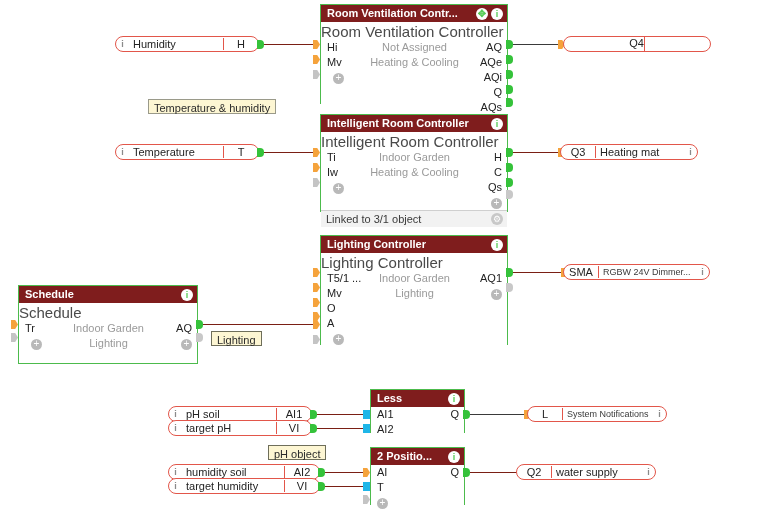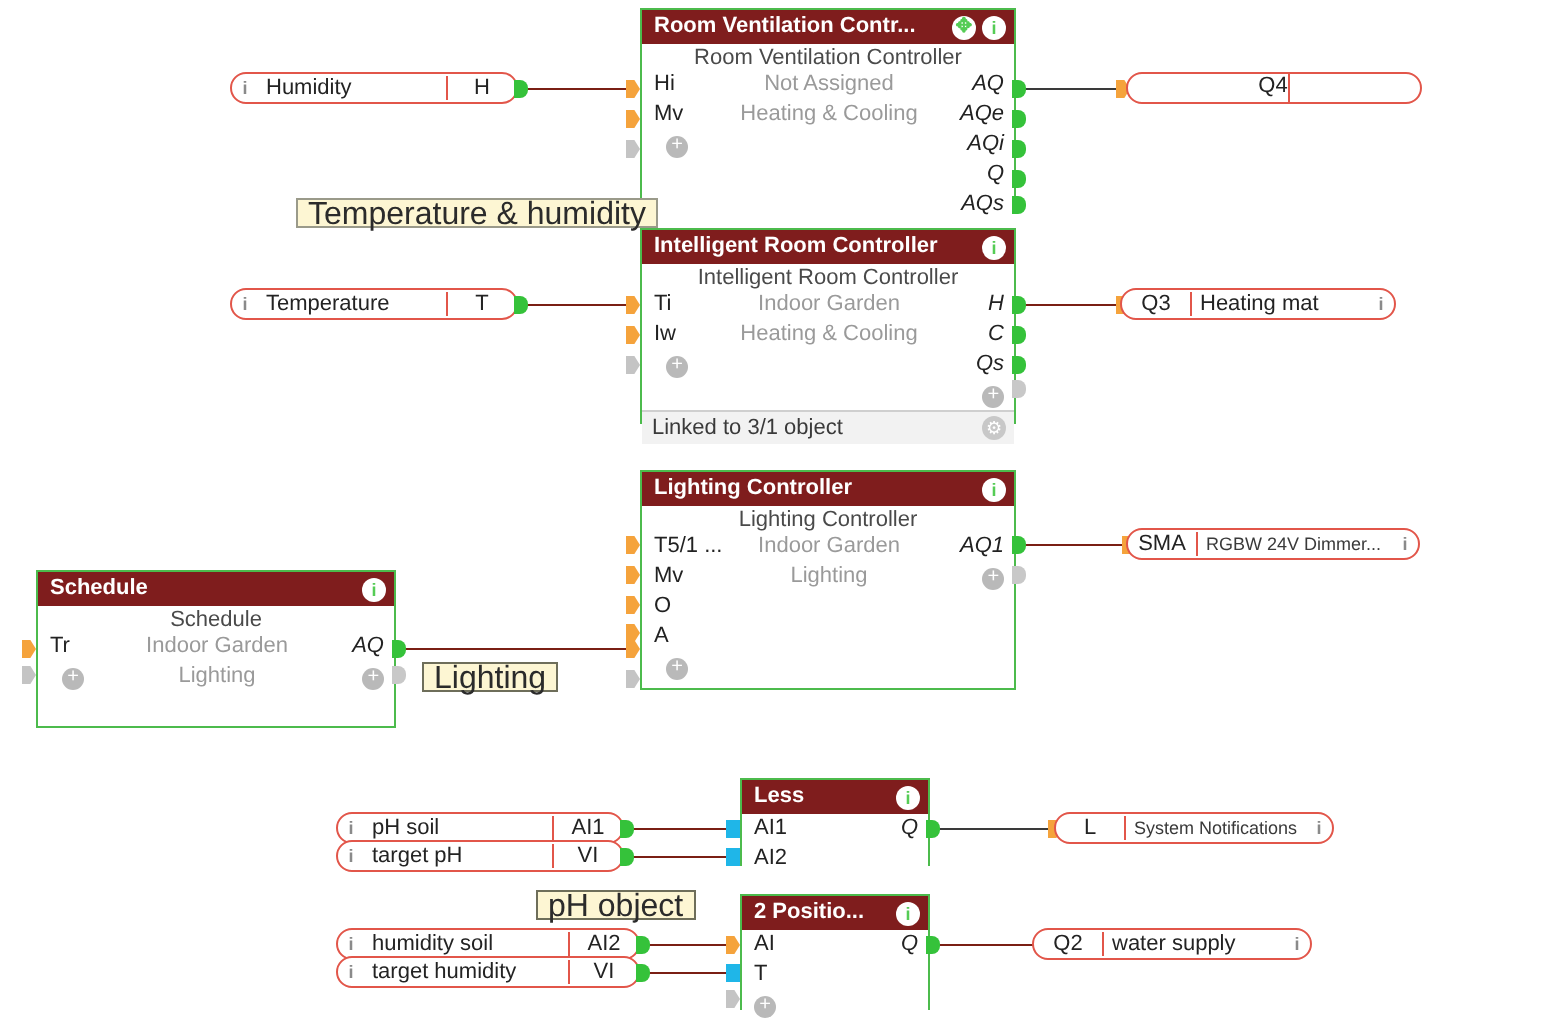--- a/index.html
+++ b/index.html
@@ -44,39 +44,39 @@
   .ic{
     width:12px;height:12px;border-radius:50%;
     background:#ffffff;color:#55cc55;
     font-size:9px;font-weight:bold;line-height:12px;text-align:center;
     display:inline-block;
   }
   .ic.move{
     background:#ffffff;color:#55cc55;font-size:10px;line-height:11px;
   }
   .blk-sub{
-    text-align:center;
+    text-align:left;
     color:#4a4a4a;
-    font-size:11px;
+    font-size:15px;
     padding:1px 0 0 0;
     background:#ffffff;
     white-space:nowrap;
     overflow:hidden;
   }
   .blk-body{position:relative;background:#ffffff;}
   .row{
     display:flex;
     align-items:center;
     height:15px;
     line-height:15px;
     font-size:11px;
   }
   .pin-l{width:34px;padding-left:6px;color:#222;white-space:nowrap;overflow:hidden;}
   .mid{flex:1;text-align:center;color:#9a9a9a;white-space:nowrap;overflow:hidden;}
-  .pin-r{width:34px;text-align:right;padding-right:5px;color:#222;white-space:nowrap;font-style:italic;}
+  .pin-r{width:34px;text-align:right;padding-right:5px;color:#222;white-space:nowrap;}
   .plus{
     width:11px;height:11px;border-radius:50%;
     background:#b9b9b9;color:#ffffff;
     font-size:10px;line-height:10px;text-align:center;
     display:inline-block;margin-left:6px;
   }
   .plus-r{
     width:11px;height:11px;border-radius:50%;
     background:#b9b9b9;color:#ffffff;
     font-size:10px;line-height:10px;text-align:center;
@@ -131,21 +131,21 @@
     flex:0 0 34px;
   }
   .iobox.rev .icode{border-left:none;border-right:1px solid #e2564a;}
   .iobox .iname.small{font-size:9px;color:#3a3a3a;}
 
   
   .note{
     position:absolute;
     background:#fdf6d3;
     border:1px solid #6e6e5a;
-    font-size:16px;
+    font-size:11px;
     color:#2b2b2b;
     padding:1px 5px;
     white-space:nowrap;
     height:15px;
     line-height:14px;
     box-sizing:border-box;
   }
   .note.thin{border:1px solid #9a9a8a;}
 </style>
 </head>

